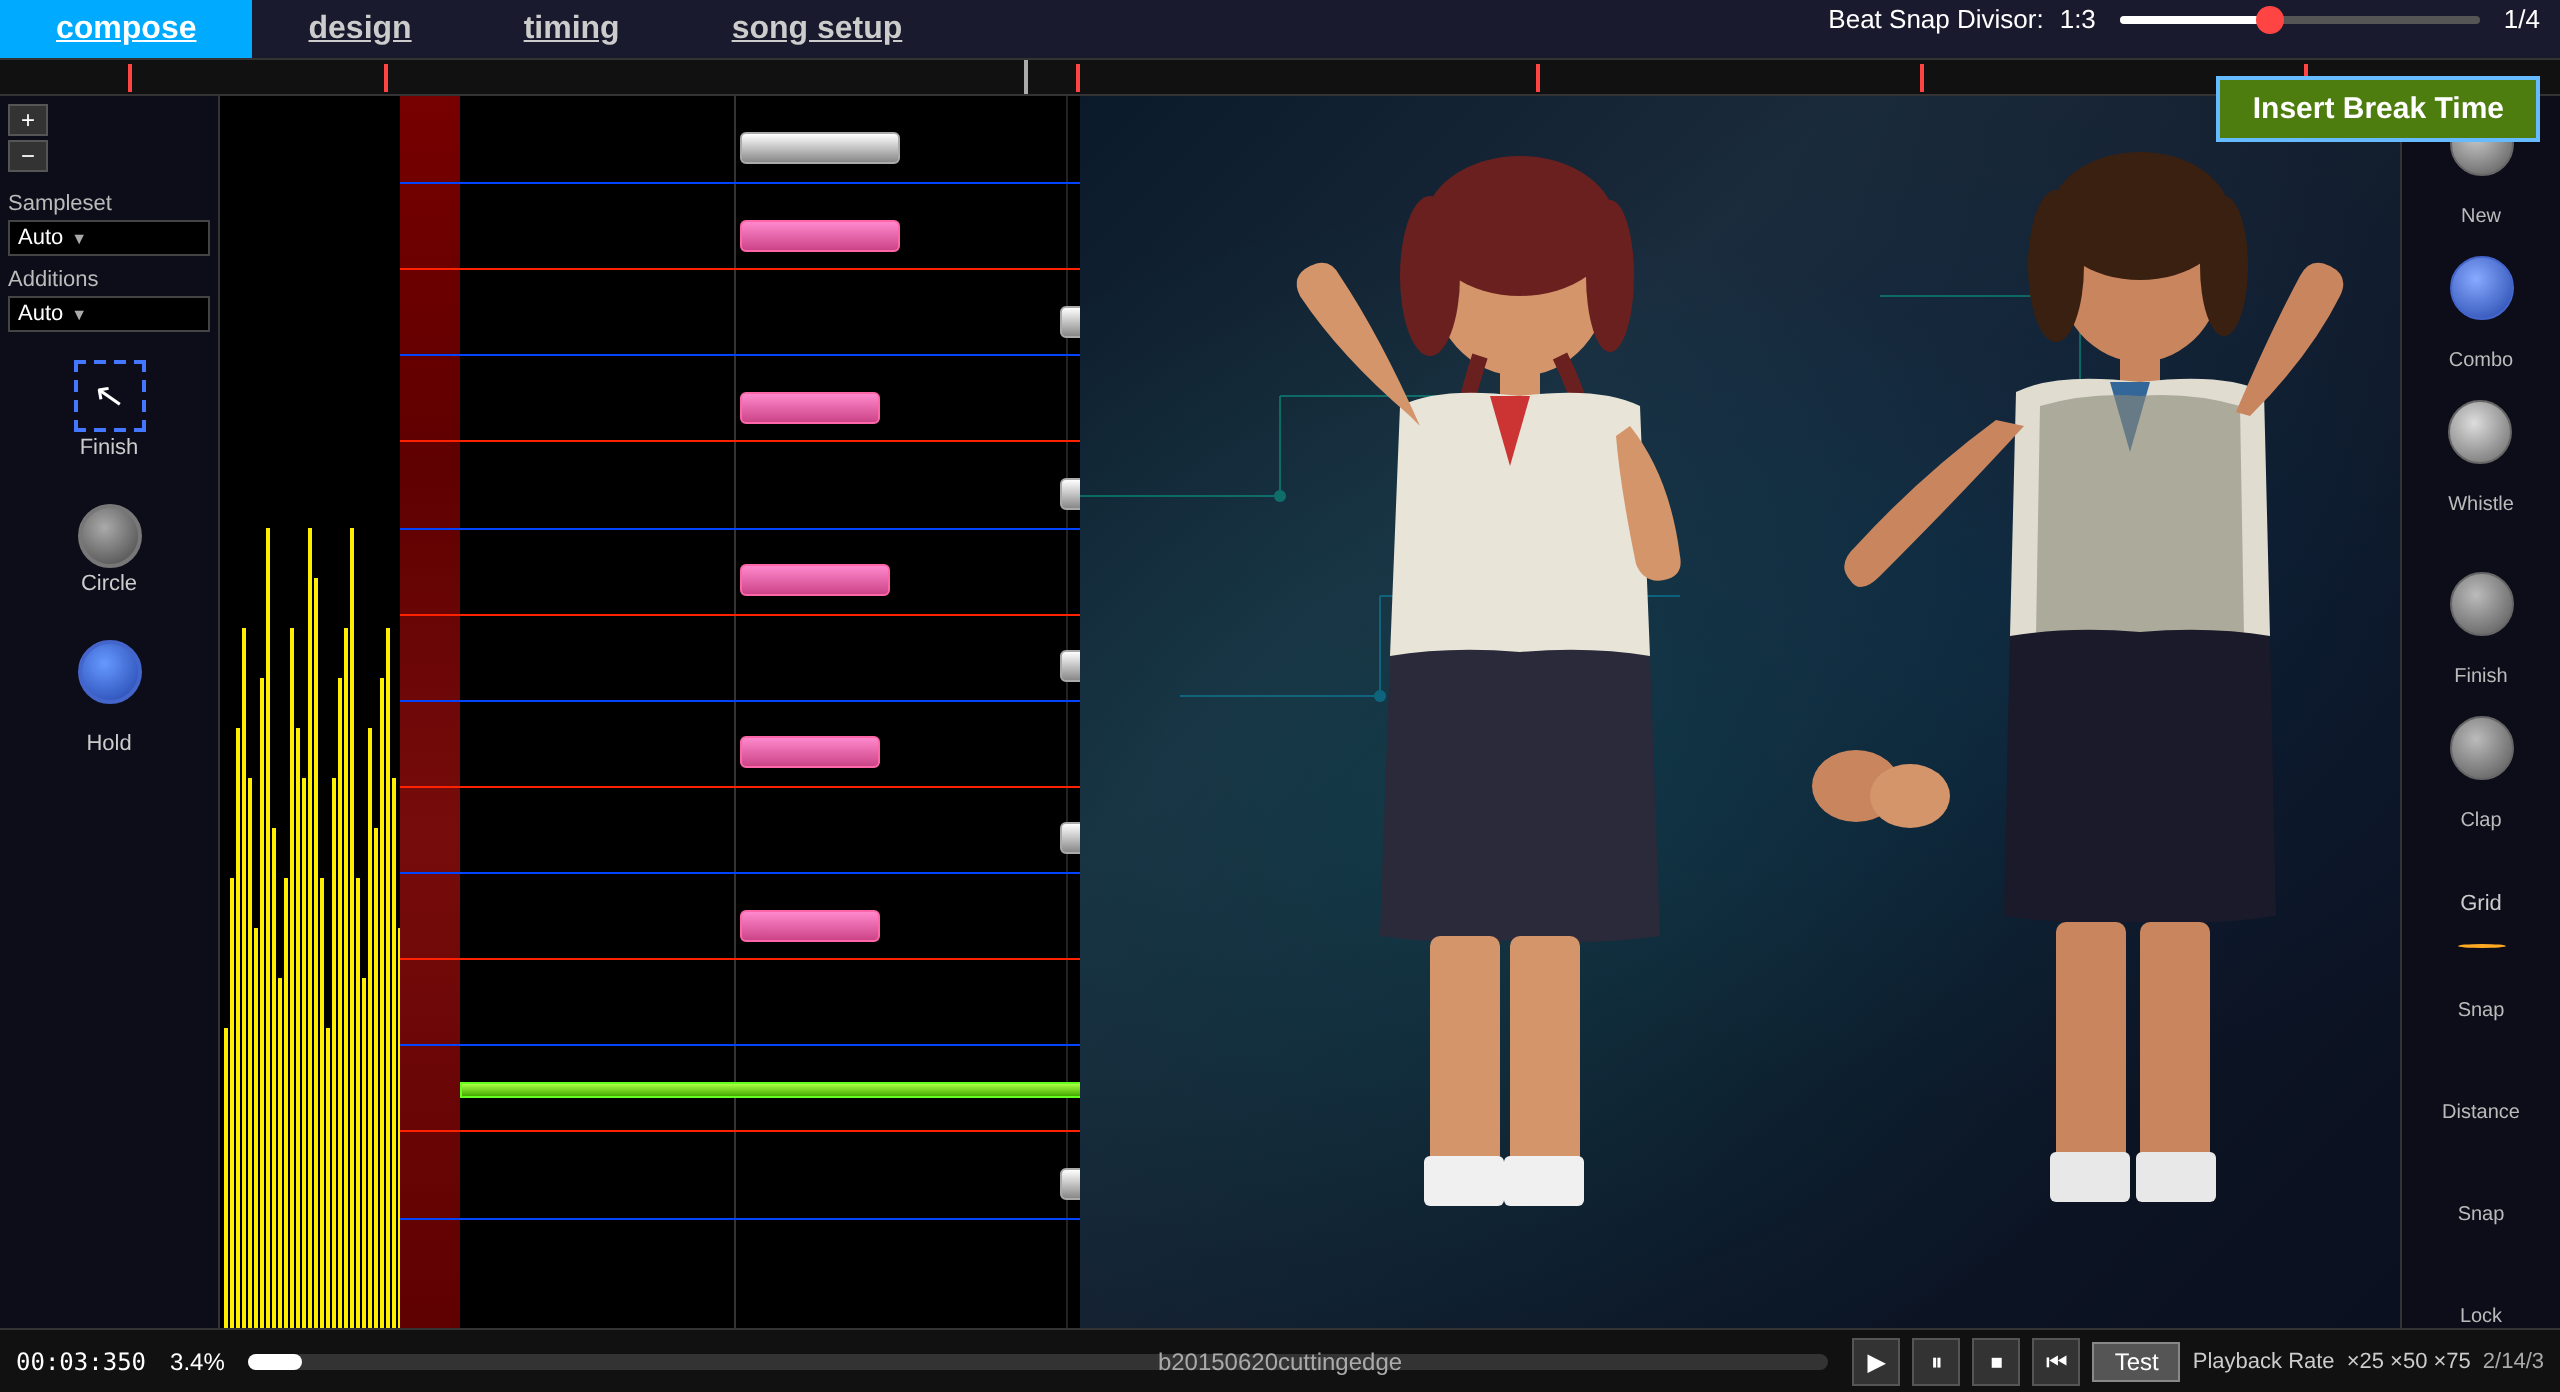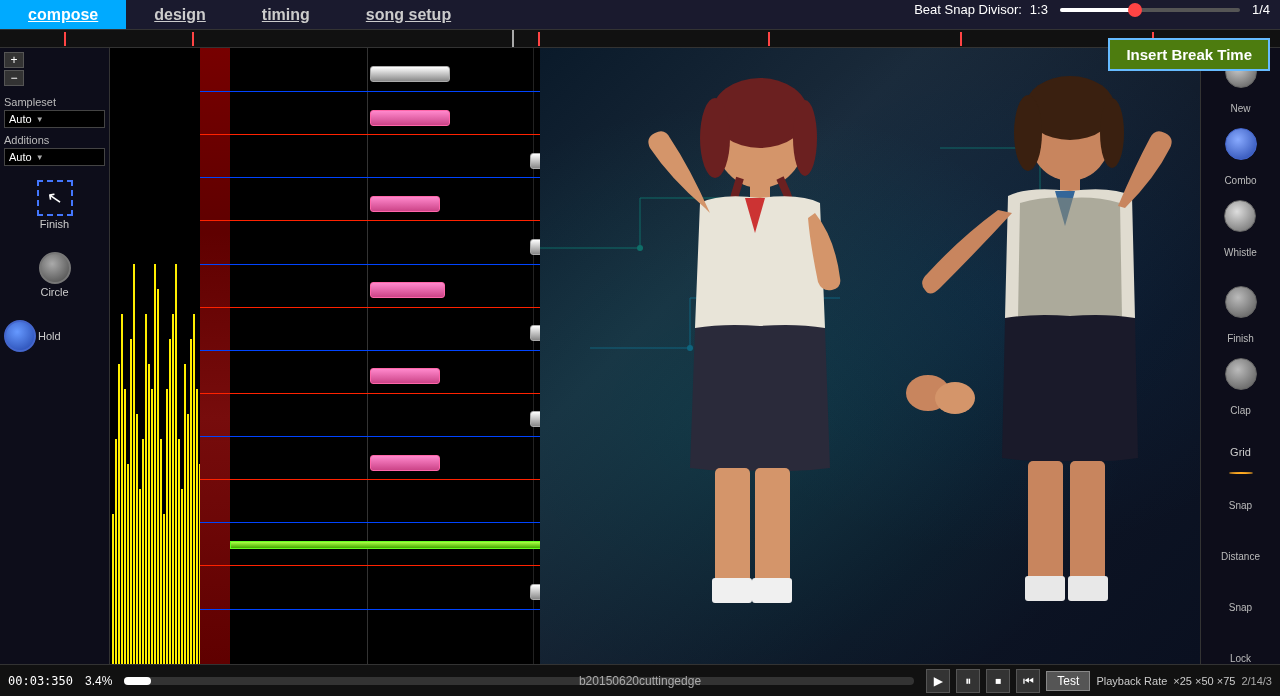--- a/index.html
+++ b/index.html
@@ -201,24 +201,24 @@
       border-radius: 50%;
       background: radial-gradient(circle at 40% 35%, #aaa, #444);
       border: 2px solid #777;
     }
     #circle-label {
       font-size: 11px;
       color: #ccc;
     }
     #tool-hold {
       display: flex;
-      flex-direction: row;
+      flex-direction: column;
       align-items: center;
       margin-top: 16px;
-      gap: 2px;
+      gap: 14px;
       cursor: pointer;
     }
     #hold-icon {
       width: 32px;
       height: 32px;
       border-radius: 50%;
       background: radial-gradient(circle at 40% 35%, #6699ff, #2244aa);
       border: 2px solid #4466cc;
     }
     #hold-label {

